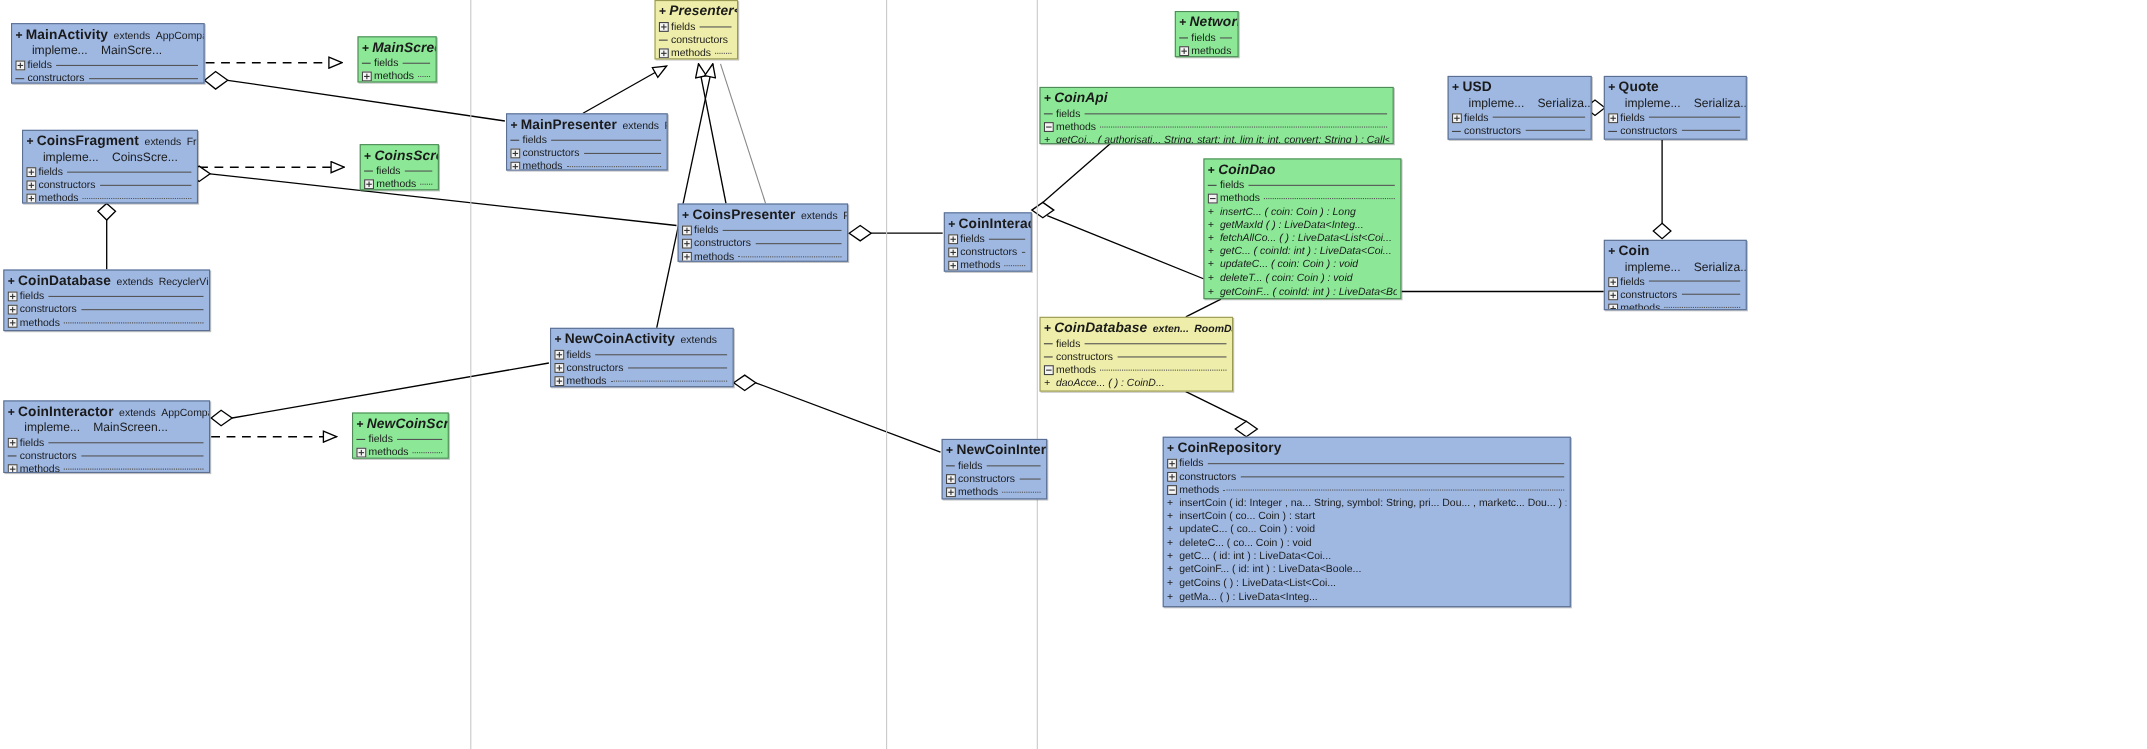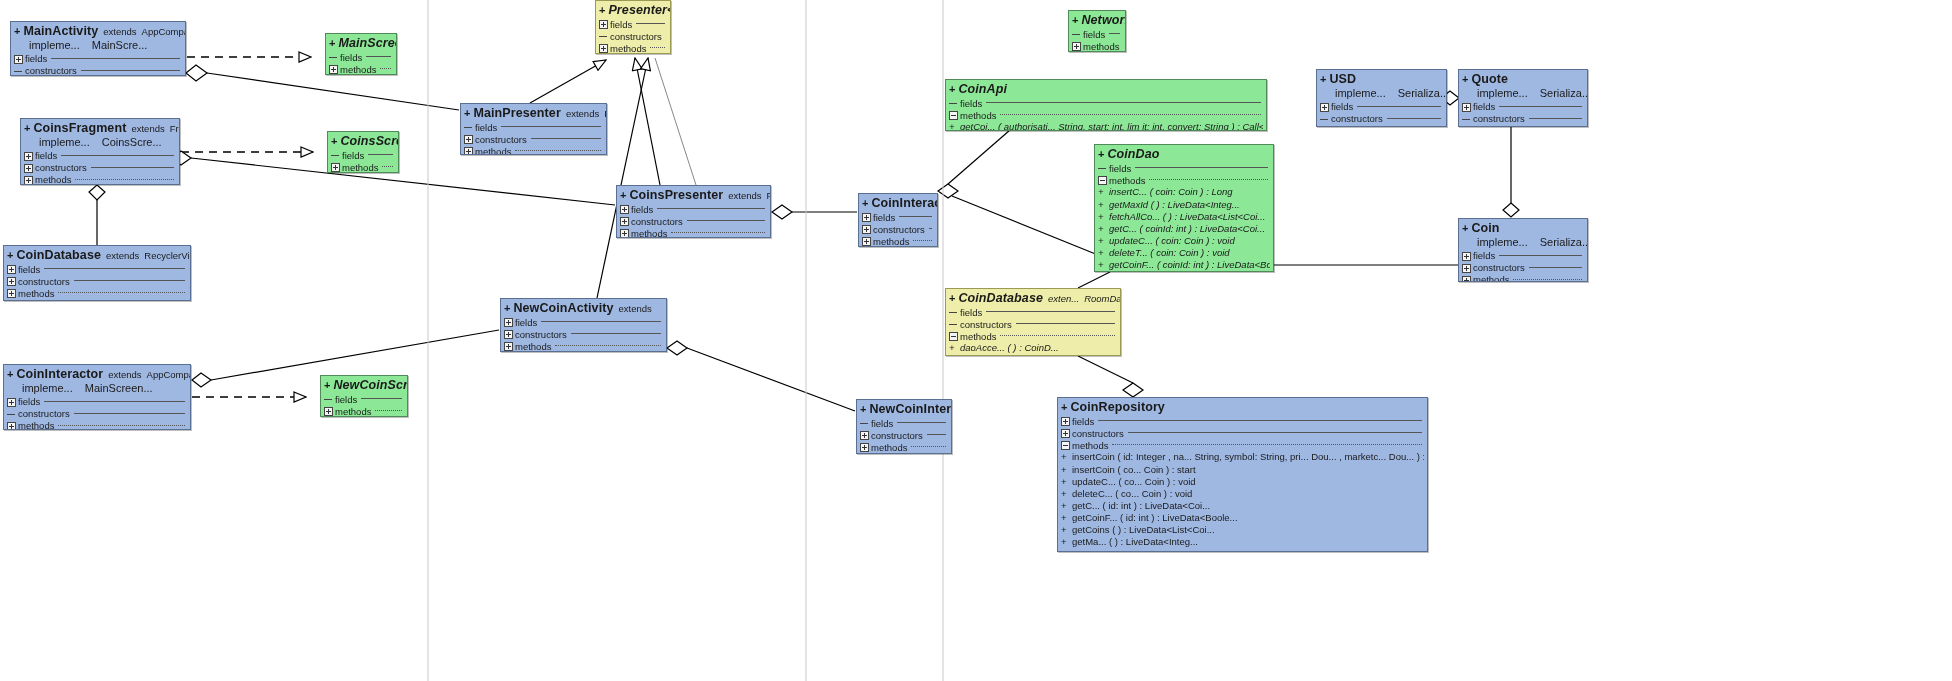--- a/index.html
+++ b/index.html
@@ -51,21 +51,21 @@
     font-weight: bold;
     font-size: 12.5px;
     letter-spacing: 0.1px;
   }
   .node.green .cname, .node.yellow .cname { font-style: italic; }
   .ext {
     font-size: 9.5px;
     margin-left: 5px;
     font-weight: normal;
   }
-  .node.yellow .ext, .node.green .ext { font-style: italic; }
+  .node.yellow .ext, .node.green .ext { font-style: italic; font-weight: bold; }
   .impl-row {
     padding: 0 3px 1px 18px;
     font-size: 11px;
     white-space: nowrap;
     line-height: 1.15;
     display: flex;
     gap: 12px;
   }
   .sec {
     display: flex;

